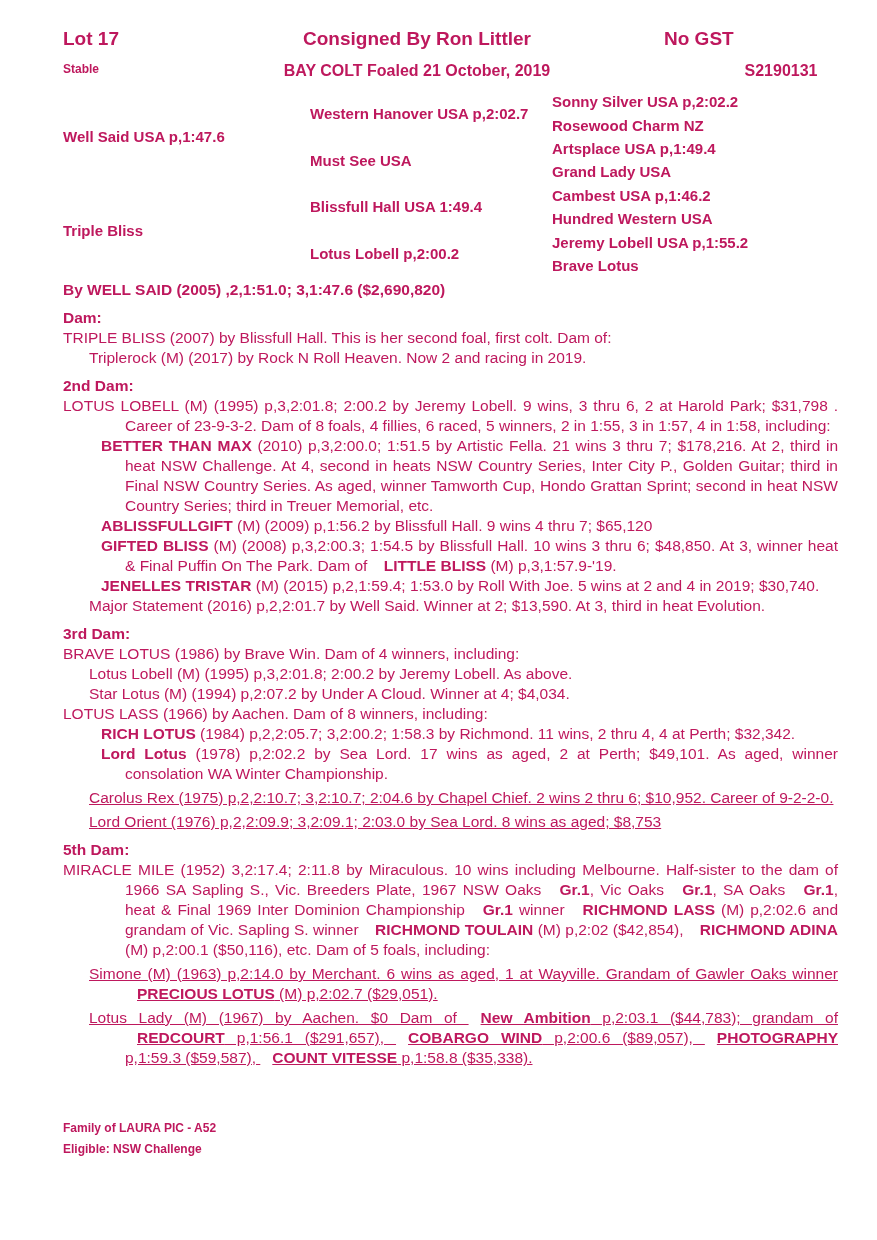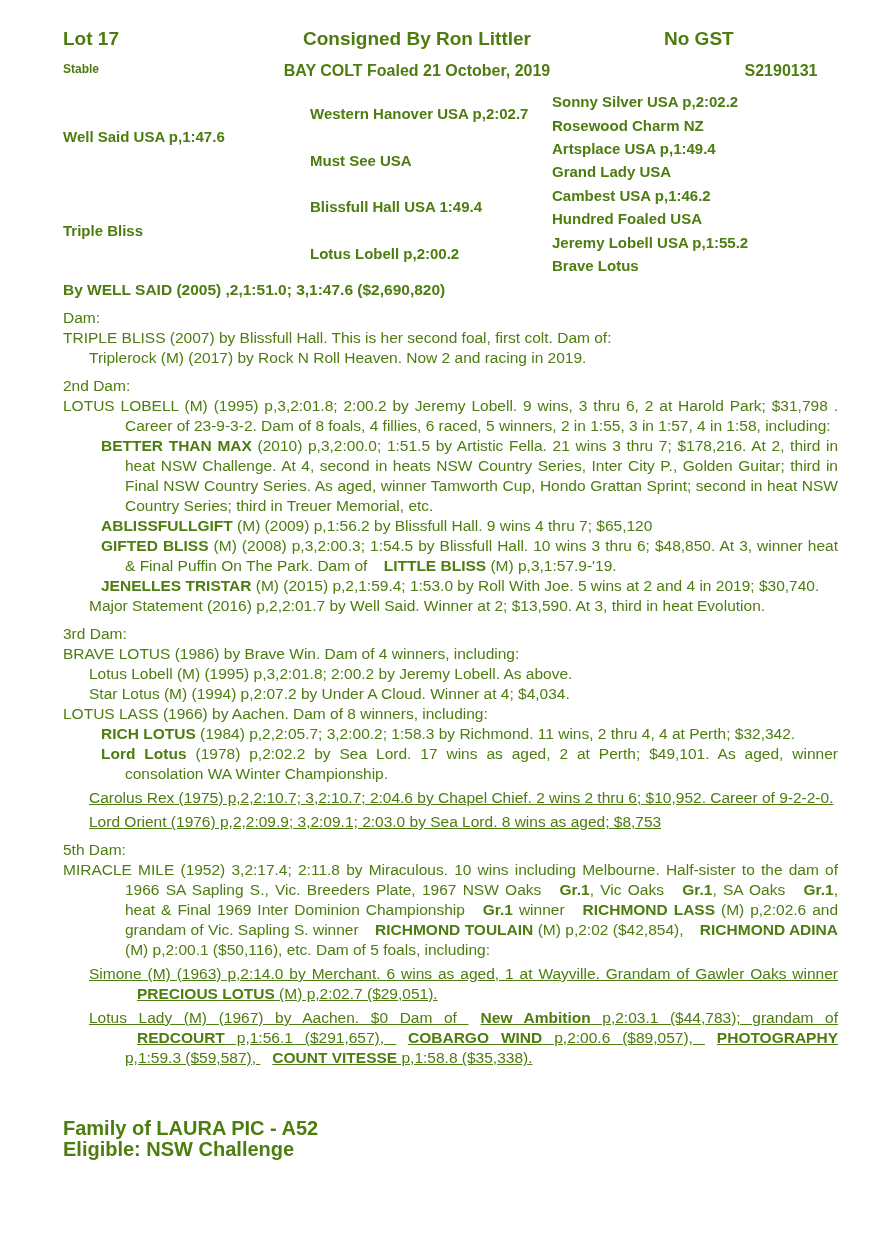--- a/index.html
+++ b/index.html
@@ -1,20 +1,20 @@
 <!DOCTYPE html>
 <html><head>
 <meta charset="utf-8">
 <style>
   html,body { margin:0; padding:0; background:#e8e8e8; }
   .page {
     position:relative;
     width:877px; height:1240px;
     background:#ffffff;
-    color:#4d7c0f;
+    color:#be185d;
     font-family:"Liberation Sans", sans-serif;
     margin:0 auto;
     overflow:hidden;
   }
   
   .hdr-item { position:absolute; font-weight:bold; white-space:nowrap; }
   .hdr-lot        { left:63px;  top:28px;  font-size:19px; }
   .hdr-consignor  { left:0;     top:28px;  width:834px; text-align:center; font-size:19px; }
   .hdr-gst        { left:664px; top:28px;  width:160px; text-align:left; font-size:19px; }
   .hdr-stable     { left:63px;  top:62px;  font-size:12px; }
@@ -30,34 +30,34 @@
     font-weight:bold; font-size:15px;
   }
   .ped-cell { display:flex; align-items:center; white-space:nowrap; }
 
   
   .lineage {
     position:absolute; top:280px; left:63px; width:775px;
     font-size:15.5px; line-height:20px;
   }
   .sire-line { font-weight:bold; margin:0 0 8px 0; }
-  .sec-head  { font-weight:normal; margin:8px 0 0 0; }
+  .sec-head  { font-weight:bold; margin:8px 0 0 0; }
   .para {
     margin:0 0 0 62px;
     text-indent:-62px;
     text-align:justify;
   }
   .para.foal { text-indent:-36px; }
   .para.gap  { margin-top:4px;text-decoration:underline; }
   .b { font-weight:bold;margin-left:12px; }
 
   
   .footer {
     position:absolute; top:1118px; left:63px;
-    font-size:20px; font-weight:bold; line-height:21px;
+    font-size:12px; font-weight:bold; line-height:21px;
   }
   .footer p { margin:0; }
 </style>
 </head>
 <body>
 
 <div class="page">
 
   <div class="hdr-item hdr-lot">Lot 17</div>
   <div class="hdr-item hdr-consignor">Consigned By Ron Littler</div>
@@ -73,21 +73,21 @@
     <div class="ped-cell" style="grid-column:2;grid-row:1/3">Western Hanover USA p,2:02.7</div>
     <div class="ped-cell" style="grid-column:2;grid-row:3/5">Must See USA</div>
     <div class="ped-cell" style="grid-column:2;grid-row:5/7">Blissfull Hall USA 1:49.4</div>
     <div class="ped-cell" style="grid-column:2;grid-row:7/9">Lotus Lobell p,2:00.2</div>
 
     <div class="ped-cell" style="grid-column:3;grid-row:1">Sonny Silver USA p,2:02.2</div>
     <div class="ped-cell" style="grid-column:3;grid-row:2">Rosewood Charm NZ</div>
     <div class="ped-cell" style="grid-column:3;grid-row:3">Artsplace USA p,1:49.4</div>
     <div class="ped-cell" style="grid-column:3;grid-row:4">Grand Lady USA</div>
     <div class="ped-cell" style="grid-column:3;grid-row:5">Cambest USA p,1:46.2</div>
-    <div class="ped-cell" style="grid-column:3;grid-row:6">Hundred Foaled USA</div>
+    <div class="ped-cell" style="grid-column:3;grid-row:6">Hundred Western USA</div>
     <div class="ped-cell" style="grid-column:3;grid-row:7">Jeremy Lobell USA p,1:55.2</div>
     <div class="ped-cell" style="grid-column:3;grid-row:8">Brave Lotus</div>
   </div>
 
   <div class="lineage">
     <p class="sire-line">By WELL SAID (2005) ,2,1:51.0; 3,1:47.6 ($2,690,820)</p>
     <div>
         <p class="sec-head">Dam:</p>
         <p class="para"><span>TRIPLE BLISS (2007) by Blissfull Hall. This is her second foal, first colt. Dam of:</span></p>
         <p class="para foal"><span>Triplerock (M) (2017) by Rock N Roll Heaven. Now 2 and racing in 2019.</span></p>

